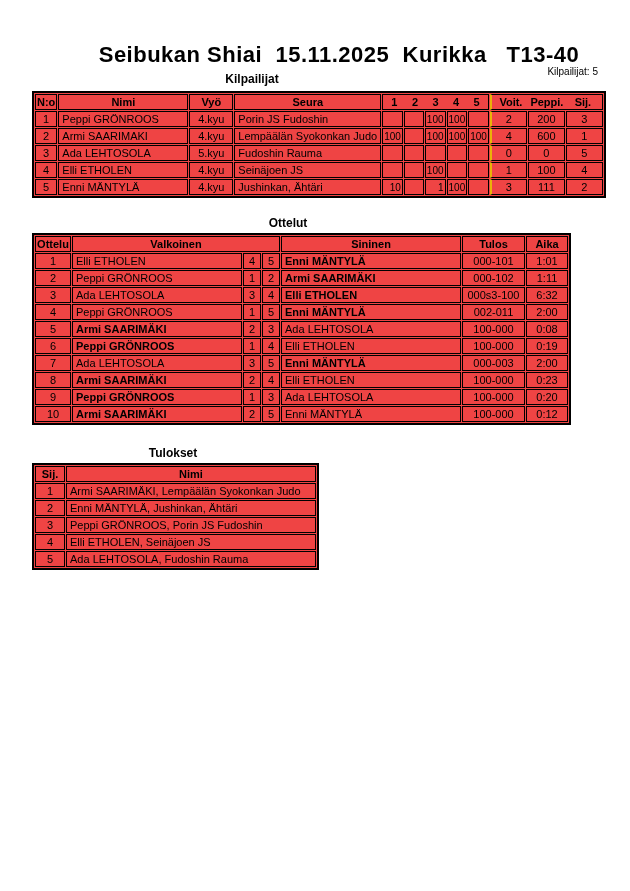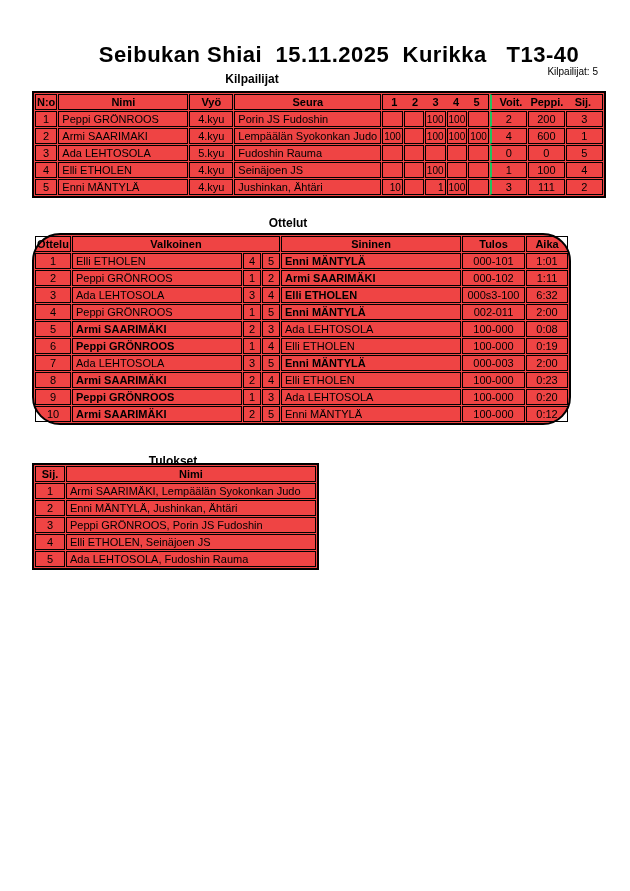--- a/index.html
+++ b/index.html
@@ -17,42 +17,42 @@
   }
   .count-label{
     position:absolute;top:66px;right:32px;font-size:10px;
   }
   .section-label{
     position:absolute;transform:translateX(-50%);
     font-size:12px;font-weight:bold;white-space:nowrap;
   }
   #lbl-kilpailijat{top:72px;left:252px;}
   #lbl-ottelut{top:216px;left:288px;}
-  #lbl-tulokset{top:446px;left:173px;margin-top:8px;}
+  #lbl-tulokset{top:446px;left:173px;}
 
   table{
     border-collapse:separate;border-spacing:1px;
     border:2px solid #000;table-layout:fixed;
     position:absolute;background:#ef4444;
   }
   th,td{
     border:1px solid #000;height:14px;line-height:13px;
     font-size:11px;padding:0 3px;overflow:visible;white-space:nowrap;
   }
   th{font-weight:bold;text-align:center;padding:0 1px;}
   td.c{text-align:center;}
   td.r{text-align:right;padding:0 1px;}
   td.num{font-size:10px;}
-  .thick-left{border-left:2px solid #22c55e;}
+  .thick-left{border-left:2px solid #eab308;}
   .bold{font-weight:bold;}
   .hgroup{display:flex;}
   .hgroup span{flex:1 1 0;text-align:center;}
 
   #table-kilpailijat{top:91px;left:32px;}
-  #table-ottelut{top:233px;left:32px;border-radius:28px;}
+  #table-ottelut{top:233px;left:32px;}
   #table-tulokset{top:463px;left:32px;}
 </style>
 </head>
 <body>
 
 <div class="page">
 
   <div class="title">Seibukan Shiai  15.11.2025  Kurikka   T13-40</div>
   <div class="count-label">Kilpailijat: 5</div>
 

